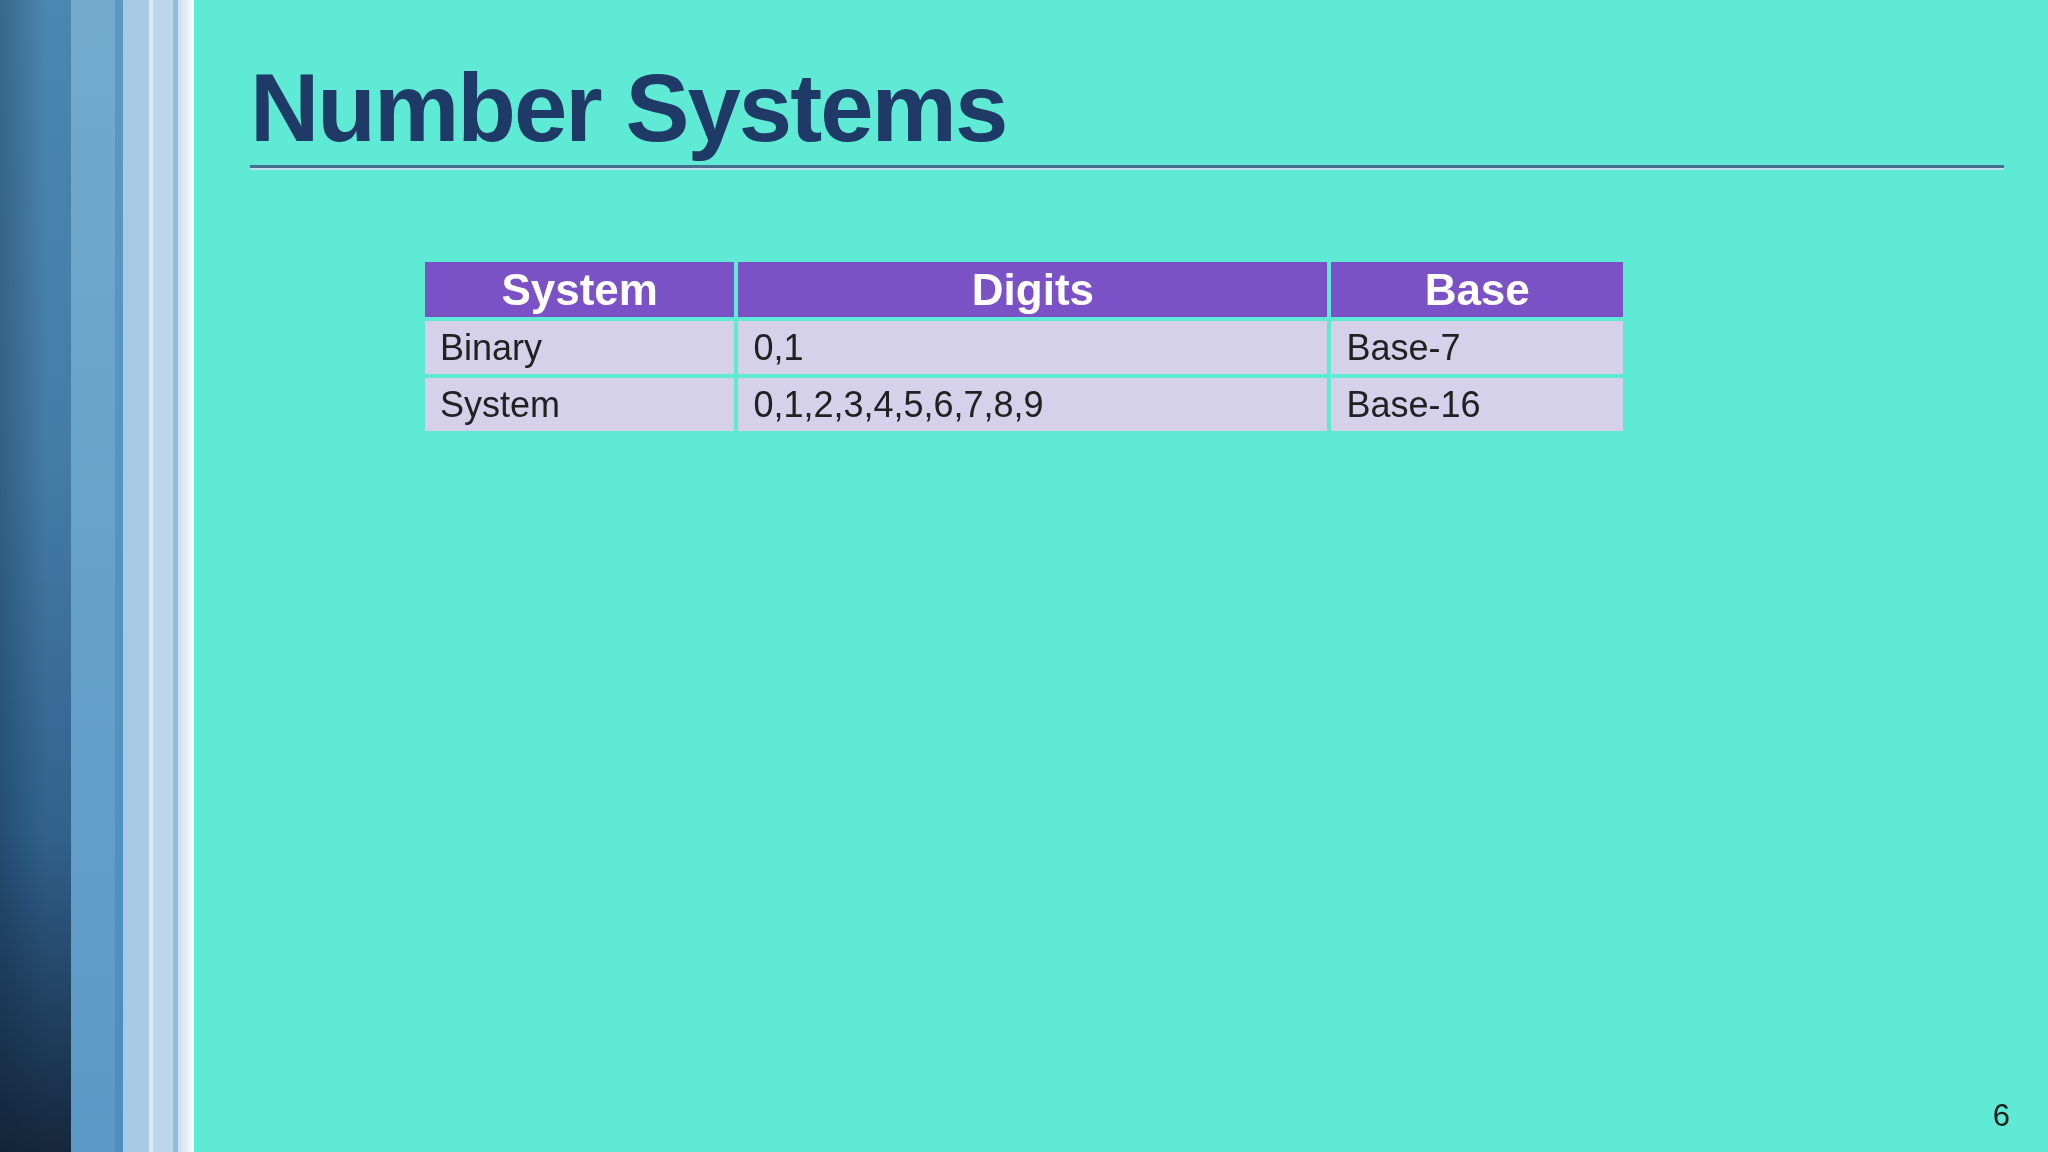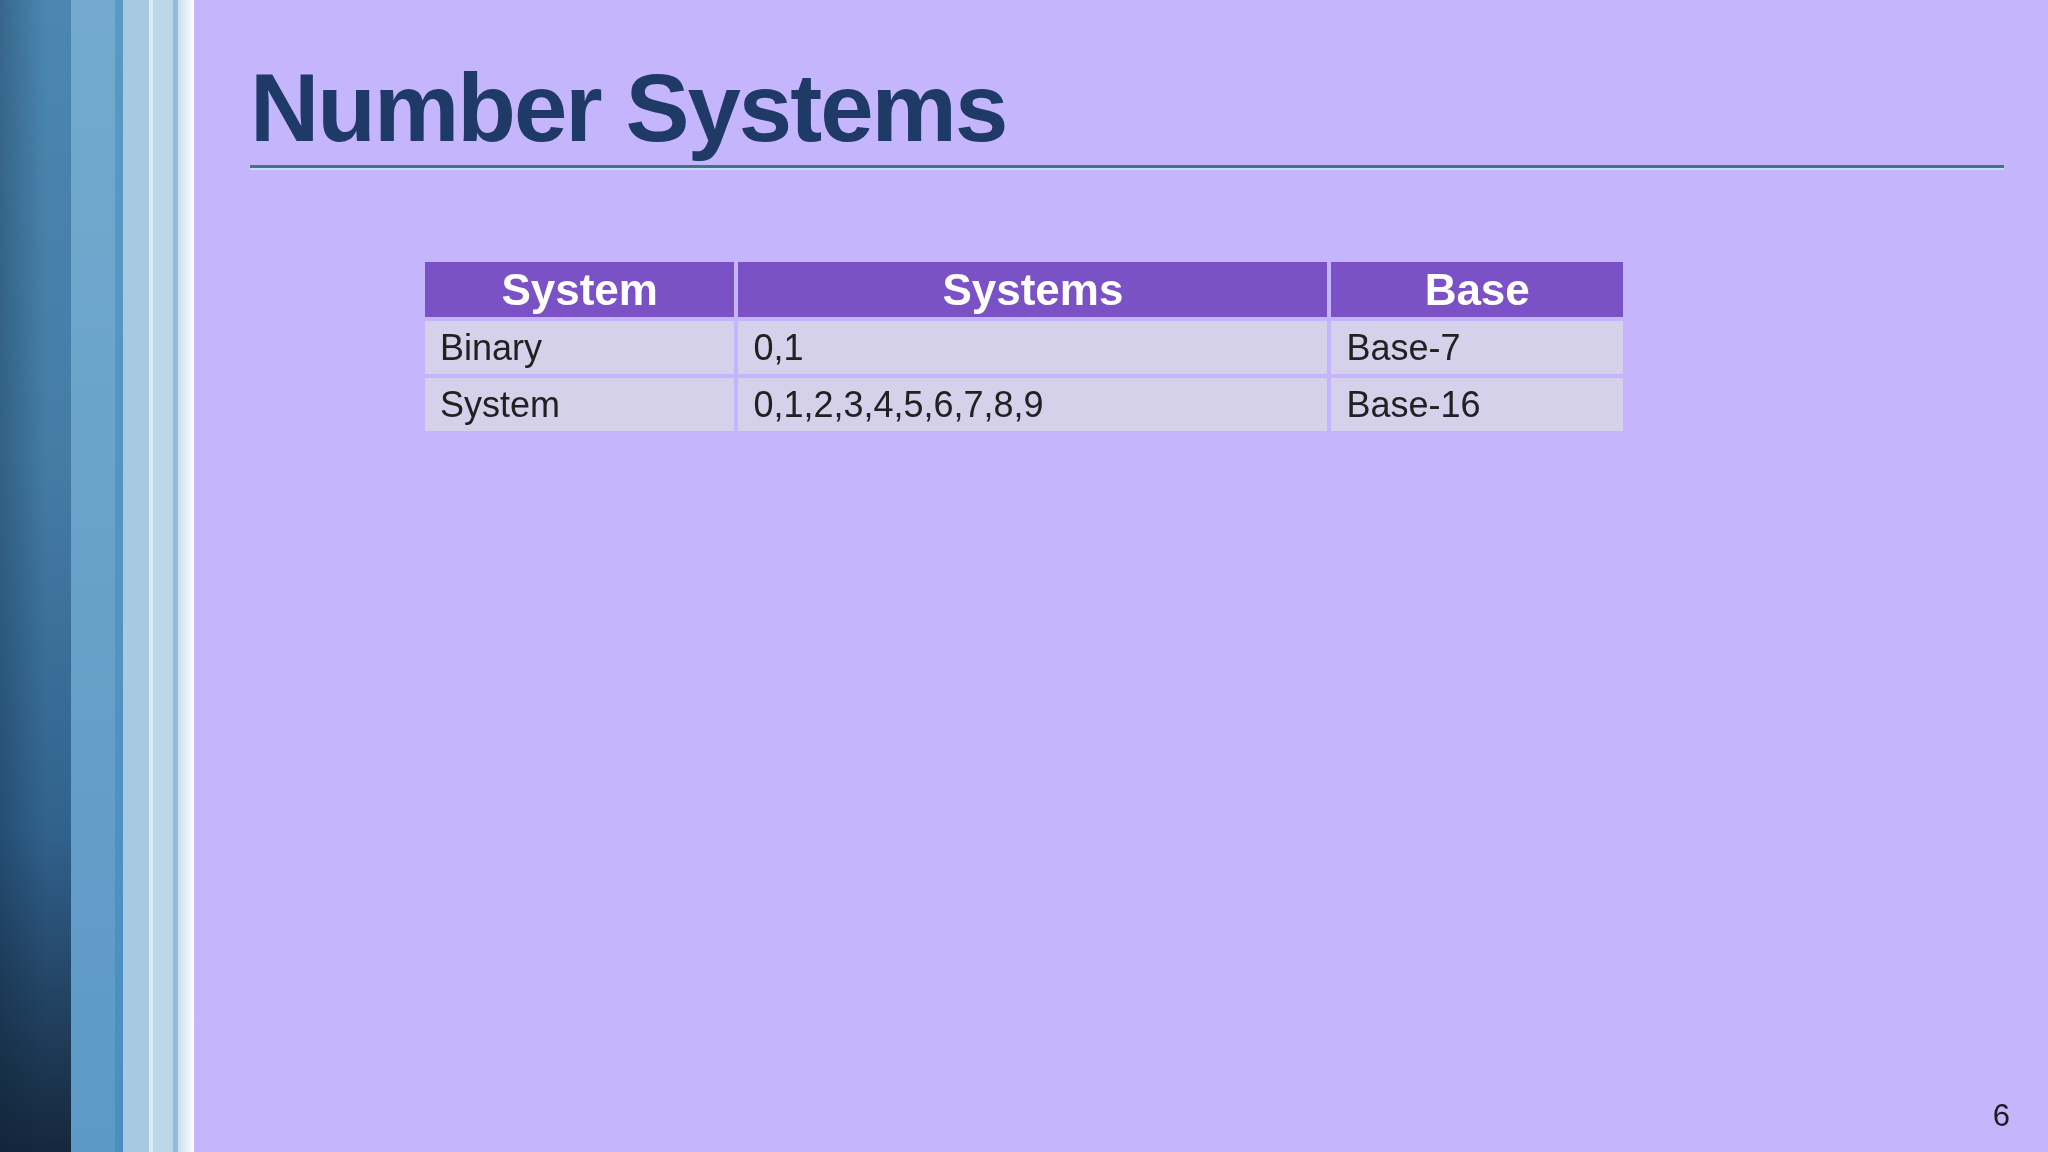--- a/index.html
+++ b/index.html
@@ -7,21 +7,21 @@
     padding: 0;
     width: 2048px;
     height: 1152px;
     background: #FFFFFF;
     font-family: "Liberation Sans", sans-serif;
     overflow: hidden;
   }
   .slide {
     position: absolute;
     inset: 0;
-    background: #c4b5fd;
+    background: #5eead4;
   }
   
   .sidebar {
     position: absolute;
     left: 0; top: 0; bottom: 0;
     width: 200px;
   }
   .sidebar .stripe {
     position: absolute;
     top: 0; bottom: 0;
@@ -126,21 +126,21 @@
   <div class="table-wrap">
     <table class="number-systems">
       <colgroup>
         <col class="col-system">
         <col class="col-digits">
         <col class="col-base">
       </colgroup>
       <thead>
         <tr id="table-head-row">
             <th>System</th>
-            <th>Systems</th>
+            <th>Digits</th>
             <th>Base</th>
           </tr>
       </thead>
       <tbody id="table-body">
           <tr class="row-odd">
             <td>Binary</td>
             <td>0,1</td>
             <td>Base-7</td>
           </tr>
           <tr class="row-odd">

